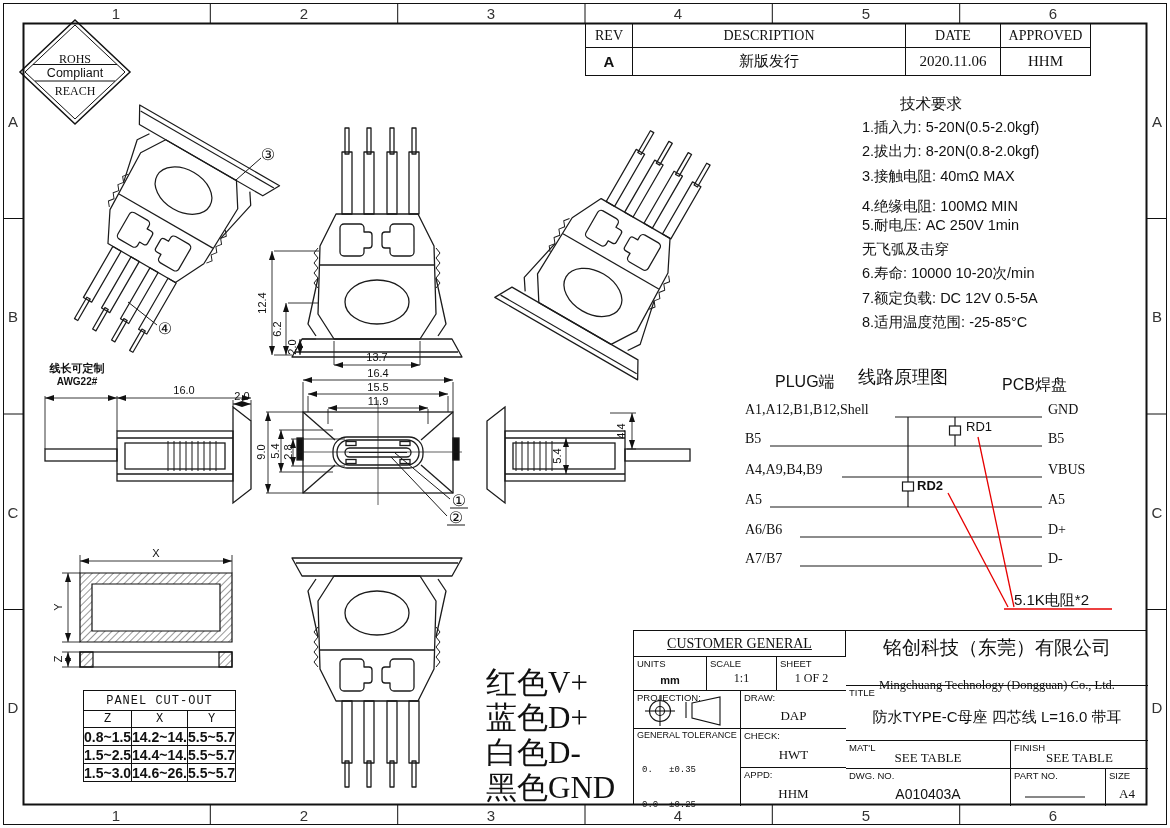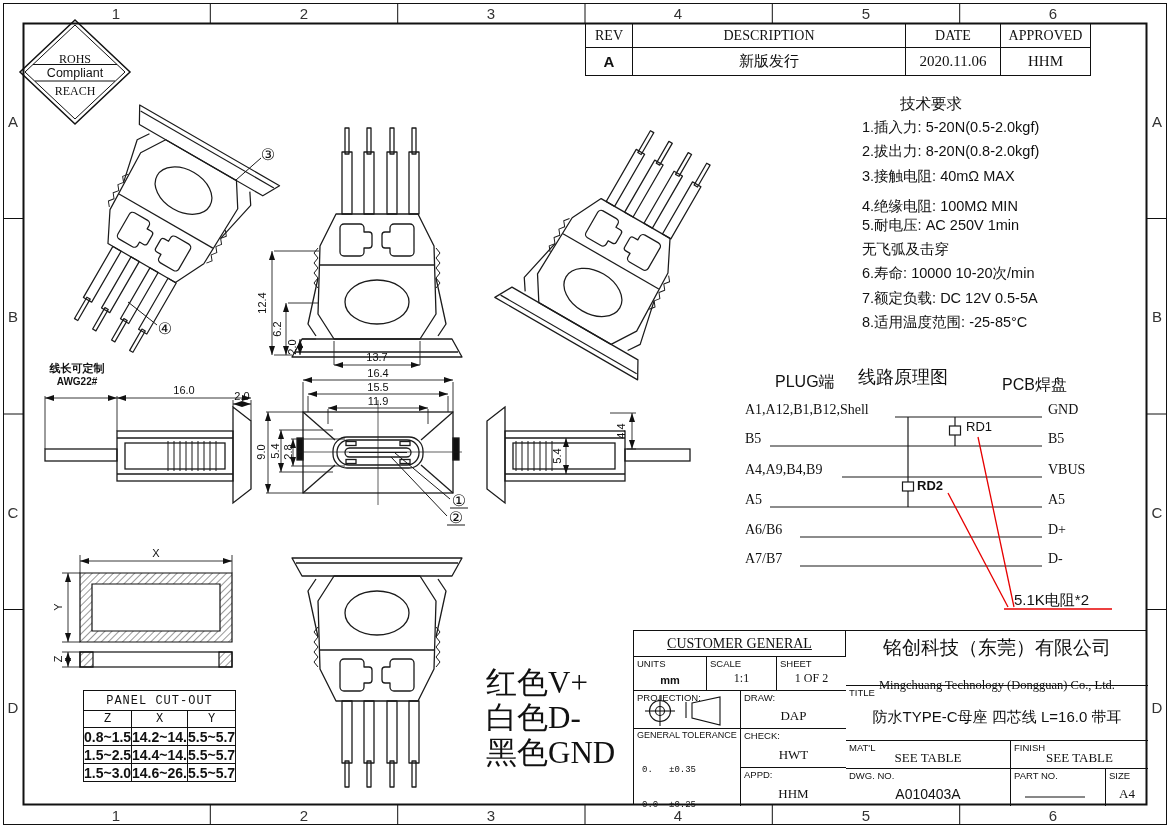--- a/index.html
+++ b/index.html
@@ -366,20 +366,21 @@
   <span class="t c" style="left:77px;top:368px;font-size:11px;font-weight:bold">线长可定制</span>
   <span class="t c" style="left:77px;top:382px;font-size:10px;font-weight:bold">AWG22#</span>
 
   <span class="t c callout" style="left:459px;top:501px">①</span>
   <span class="t c callout" style="left:456px;top:518px">②</span>
   <span class="t c callout" style="left:268px;top:155px">③</span>
   <span class="t c callout" style="left:165px;top:329px">④</span>
 
   <div class="legend">
     <div class="row"><span class="nm">红色</span><span class="serif">V+</span></div>
+    <div class="row"><span class="nm">蓝色</span><span class="serif">D+</span></div>
     <div class="row"><span class="nm">白色</span><span class="serif">D-</span></div>
     <div class="row"><span class="nm">黑色</span><span class="serif">GND</span></div>
   </div>
 
   <table class="grid panel">
     <colgroup>
         <col style="width:48px">
         <col style="width:56px">
         <col style="width:48px">
       </colgroup>

